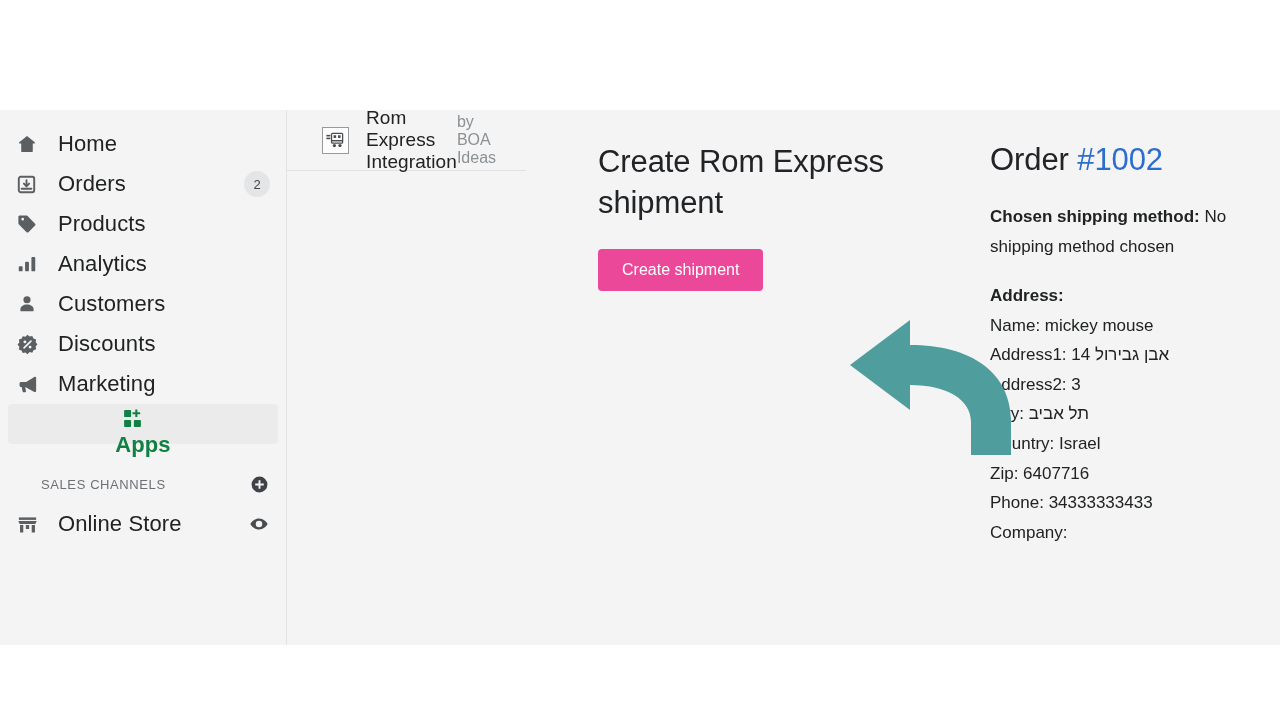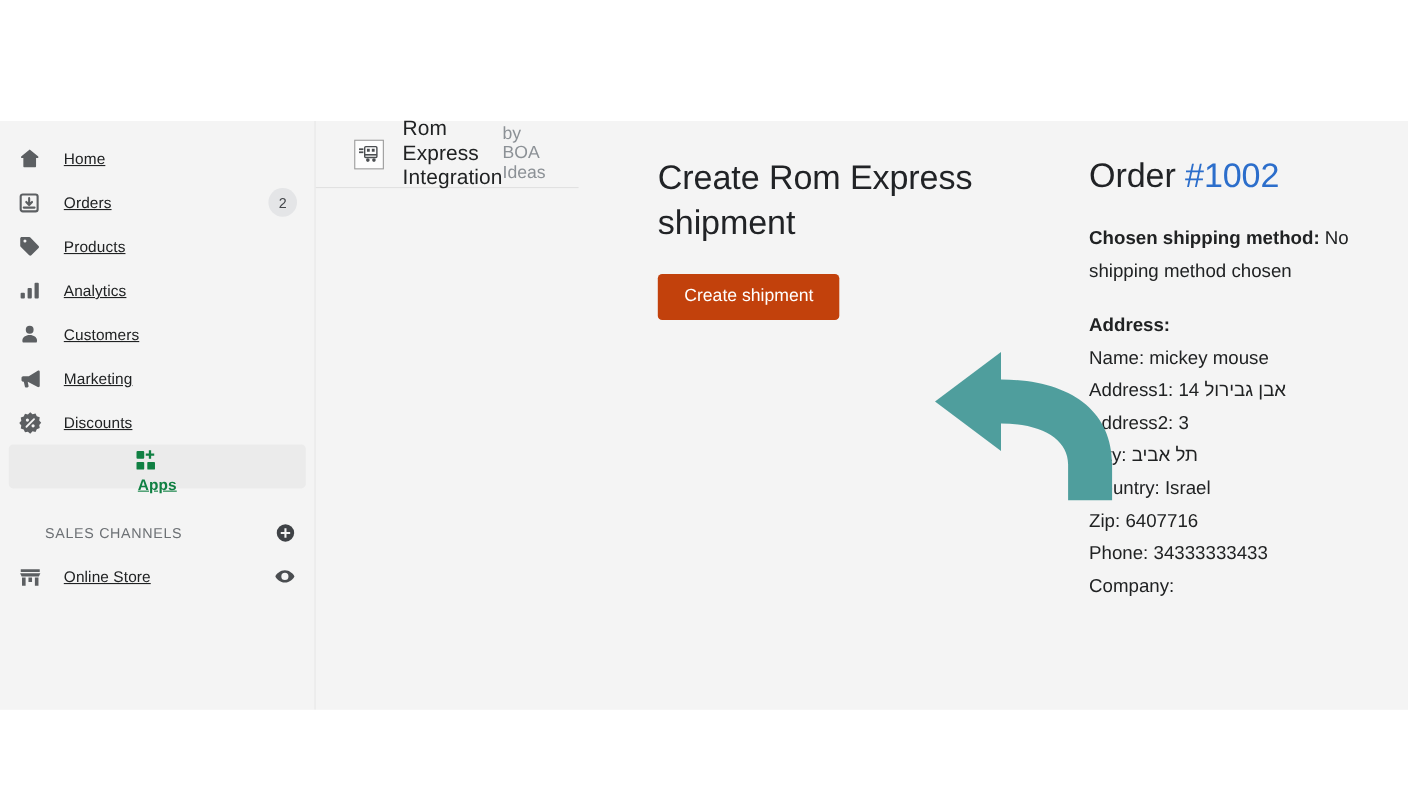--- a/index.html
+++ b/index.html
@@ -45,25 +45,24 @@
     width: 28px;
     height: 24px;
     display: flex;
     align-items: center;
     justify-content: flex-start;
     flex: 0 0 28px;
     margin-right: 14px;
     color: #5c5f62;
   }
   .nav-item .lbl {
-    font-size: 14px;
+    font-size: 22px;
     color: #202223;
     letter-spacing: 0.1px;
     white-space: nowrap;
-    text-decoration: underline;
   }
   .nav-item.active { background: #ebebeb; flex-direction: column; }
   .nav-item.active .lbl { color: #108043; font-weight: 600; }
 
   .badge {
     margin-left: auto;
     background: #e4e5e7;
     color: #43464a;
     font-size: 13px;
     width: 26px;
@@ -155,21 +154,21 @@
     font-size: 31px;
     font-weight: 400;
     color: #212326;
     line-height: 1.31;
     letter-spacing: -0.1px;
     margin-bottom: 26px;
   }
 
   .btn-primary {
     display: inline-block;
-    background: #c2410c;
+    background: #ec4899;
     color: #ffffff;
     font-size: 16px;
     font-family: "Liberation Sans", sans-serif;
     border: none;
     border-radius: 4px;
     padding: 13px 24px;
     cursor: pointer;
     line-height: 1;
   }
 
@@ -269,36 +268,36 @@
           <circle cx="12" cy="7.4" r="3.9"></circle>
           <path d="M12 12.6c-4 0-7.2 2.3-7.2 5.1v1.3c0 .6.5 1 1 1h12.4c.6 0 1-.4 1-1v-1.3c0-2.8-3.2-5.1-7.2-5.1z"></path>
         </svg>
       </span>
       <span class="lbl">Customers</span>
     </div>
 
     <div class="nav-item">
       <span class="ico">
         <svg width="23" height="23" viewBox="0 0 24 24" fill="currentColor">
-          <path d="M21 5.2c0-1-1.1-1.5-1.9-.9L10.6 9.5H5.3c-.9 0-1.6.7-1.6 1.6v1.9c0 .9.7 1.6 1.6 1.6h.6l1 4.6c.1.6.6 1 1.2 1h1.1c.8 0 1.3-.7 1.2-1.4l-.8-4.2 9.5 5.1c.8.4 1.9-.1 1.9-1V5.2z"></path>
-        </svg>
-      </span>
-      <span class="lbl">Marketing</span>
-    </div>
-
-    <div class="nav-item">
-      <span class="ico">
-        <svg width="23" height="23" viewBox="0 0 24 24" fill="currentColor">
           <path d="M12 1.8l2.2 1.9 2.8-.6 1.2 2.6 2.8 1-.5 2.9 1.9 2.2-1.9 2.2.5 2.9-2.8 1-1.2 2.6-2.8-.6L12 22.2l-2.2-1.9-2.8.6-1.2-2.6-2.8-1 .5-2.9L1.6 12l1.9-2.2-.5-2.9 2.8-1 1.2-2.6 2.8.6L12 1.8z"></path>
           <circle cx="9.3" cy="9.3" r="1.5" fill="#f4f4f4"></circle>
           <circle cx="14.7" cy="14.7" r="1.5" fill="#f4f4f4"></circle>
           <path d="M15.6 8.4L8.4 15.6" stroke="#f4f4f4" stroke-width="1.7" stroke-linecap="round"></path>
         </svg>
       </span>
       <span class="lbl">Discounts</span>
+    </div>
+
+    <div class="nav-item">
+      <span class="ico">
+        <svg width="23" height="23" viewBox="0 0 24 24" fill="currentColor">
+          <path d="M21 5.2c0-1-1.1-1.5-1.9-.9L10.6 9.5H5.3c-.9 0-1.6.7-1.6 1.6v1.9c0 .9.7 1.6 1.6 1.6h.6l1 4.6c.1.6.6 1 1.2 1h1.1c.8 0 1.3-.7 1.2-1.4l-.8-4.2 9.5 5.1c.8.4 1.9-.1 1.9-1V5.2z"></path>
+        </svg>
+      </span>
+      <span class="lbl">Marketing</span>
     </div>
 
     <div class="nav-item active">
       <span class="ico">
         <svg width="21" height="21" viewBox="0 0 24 24" fill="#108043">
           <rect x="2.4" y="2.4" width="8" height="8" rx="1"></rect>
           <rect x="2.4" y="13.6" width="8" height="8" rx="1"></rect>
           <rect x="13.6" y="13.6" width="8" height="8" rx="1"></rect>
           <path d="M17.6 1.6v3.2h3.2v2.4h-3.2v3.2h-2.4V7.2H12V4.8h3.2V1.6z"></path>
         </svg>

